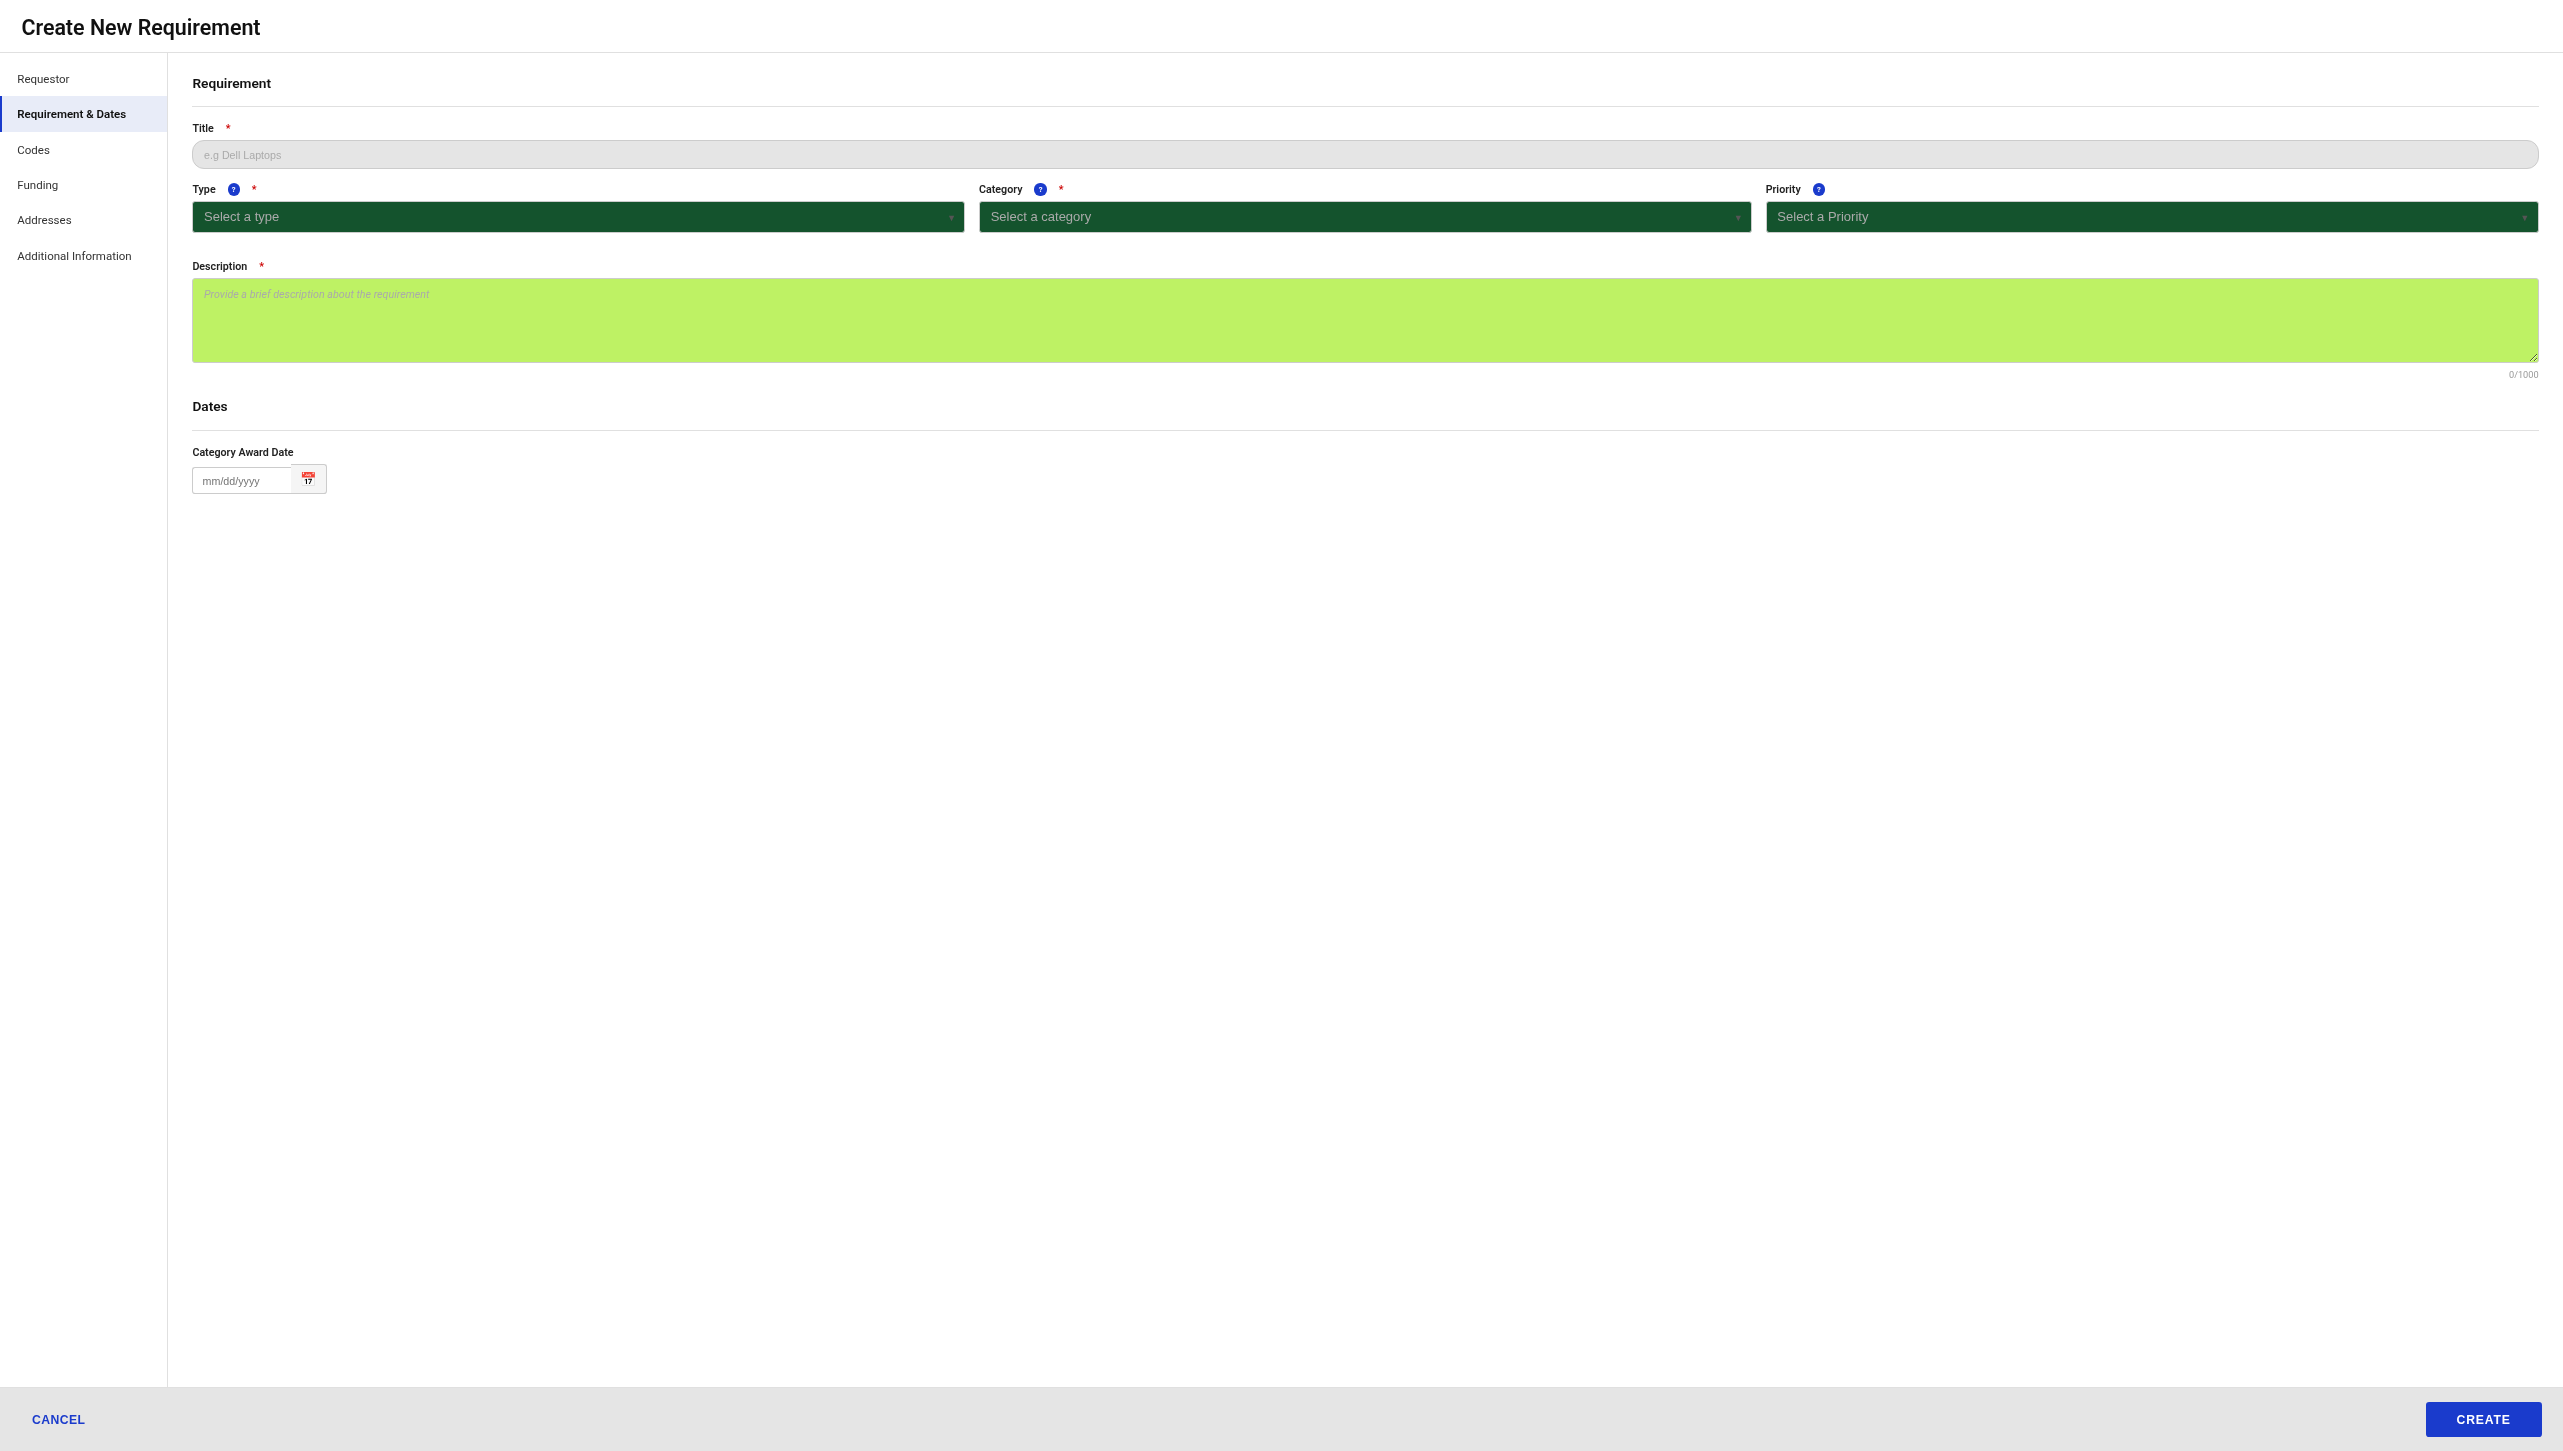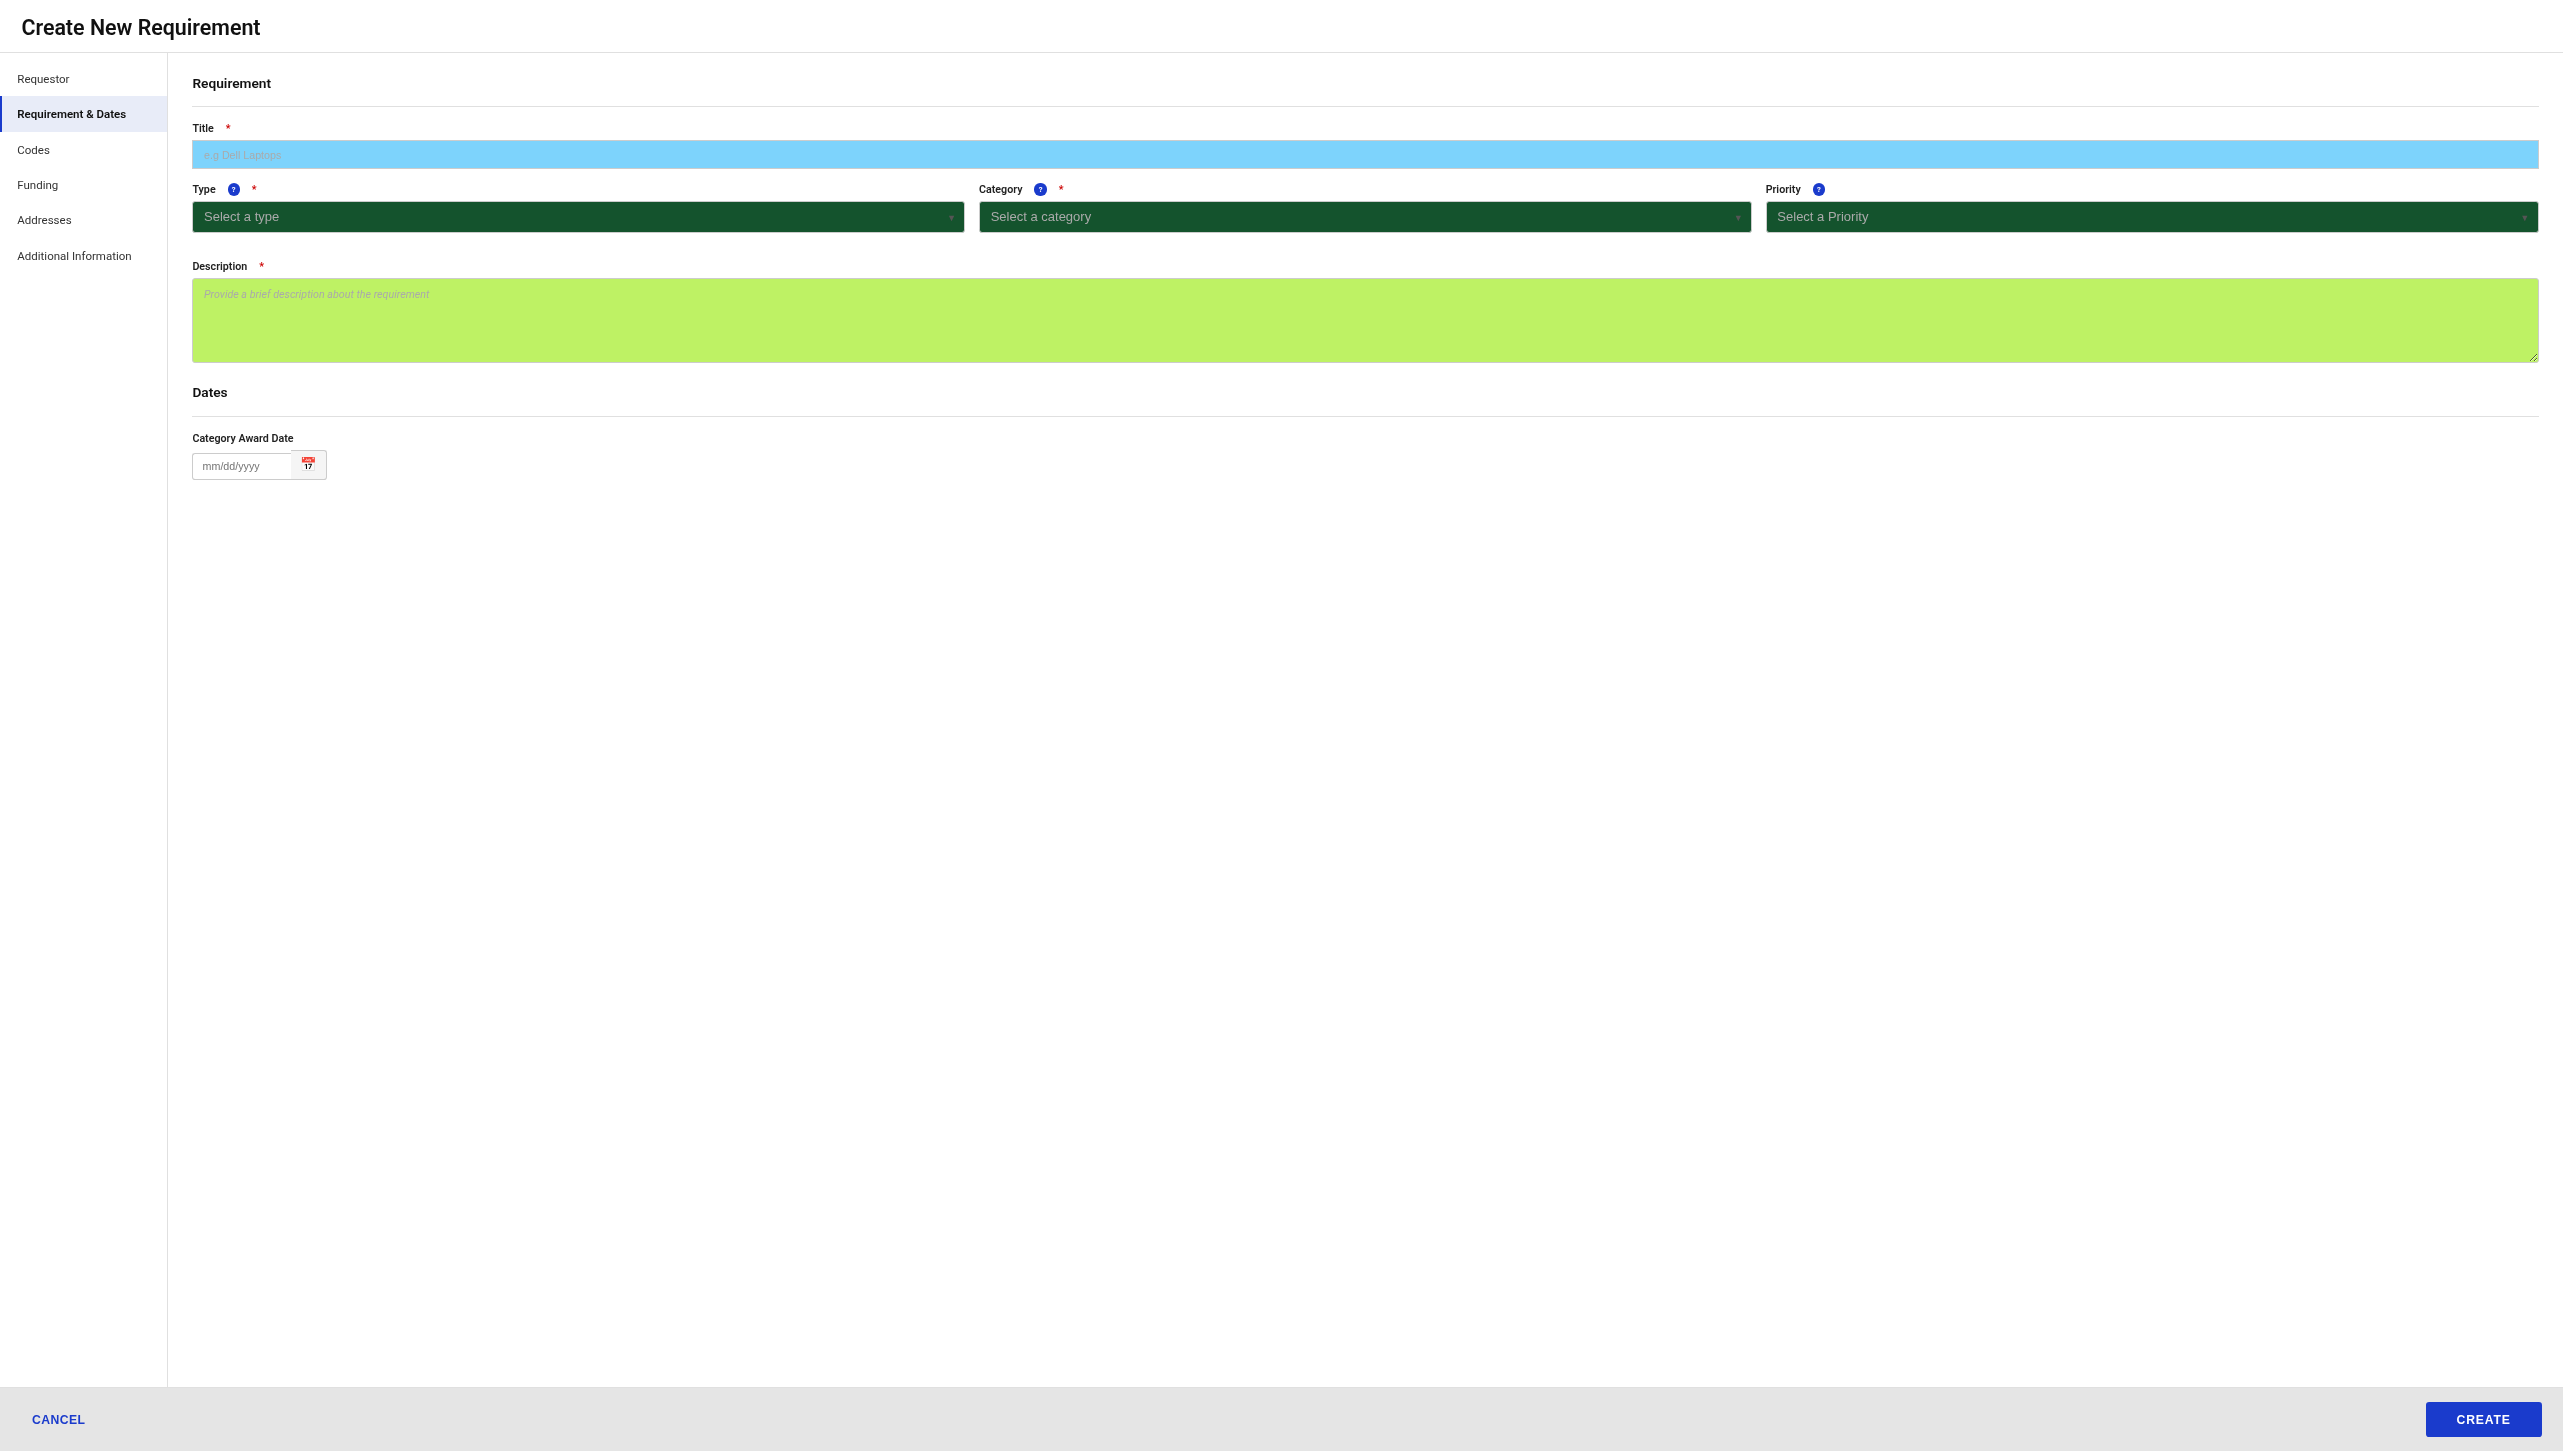--- a/index.html
+++ b/index.html
@@ -102,24 +102,24 @@
       border-radius: 50%;
       font-size: 7.6px;
       font-weight: bold;
       cursor: pointer;
     }
 
     .form-input {
       width: 100%;
       padding: 7.6px 10.7px;
       border: 0.8px solid #ccc;
-      border-radius: 0;
+      border-radius: 12px;
       font-size: 10.7px;
       color: #666;
-      background: #7dd3fc;
+      background: #e5e5e5;
       outline: none;
     }
 
     .form-input::placeholder {
       color: #aaa;
     }
 
     .three-col {
       display: grid;
       grid-template-columns: 1fr 1fr 1fr;
@@ -342,20 +342,21 @@
       </div>
 
     </div>
 
     <div class="form-group">
       <div class="form-label">
         <span>Description</span>
         <span class="required-star">*</span>
       </div>
       <textarea class="form-textarea" rows="5" placeholder="Provide a brief description about the requirement" style=""></textarea>
+      <div class="textarea-counter">0/1000</div>
     </div>
 
     <div class="dates-section">
       <div class="section-title">Dates</div>
       <hr class="divider">
 
       <div class="form-group">
         <div class="form-label">Category Award Date</div>
         <div class="date-input-wrapper">
           <input type="text" class="date-input" placeholder="mm/dd/yyyy" style="">

